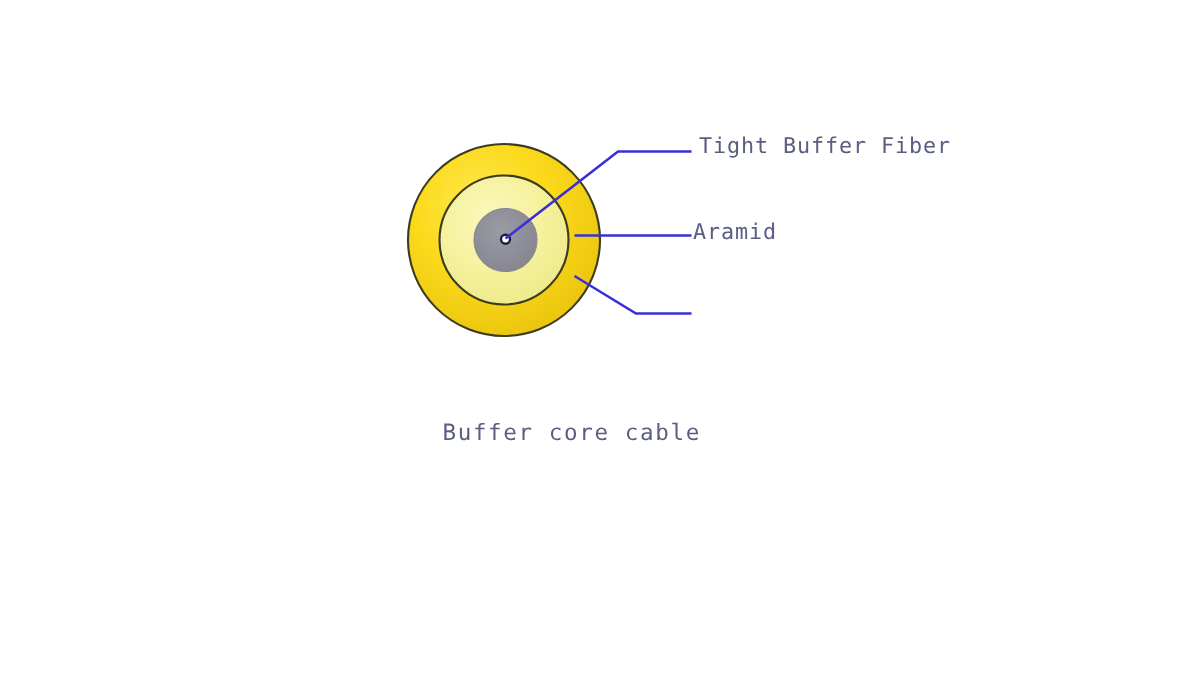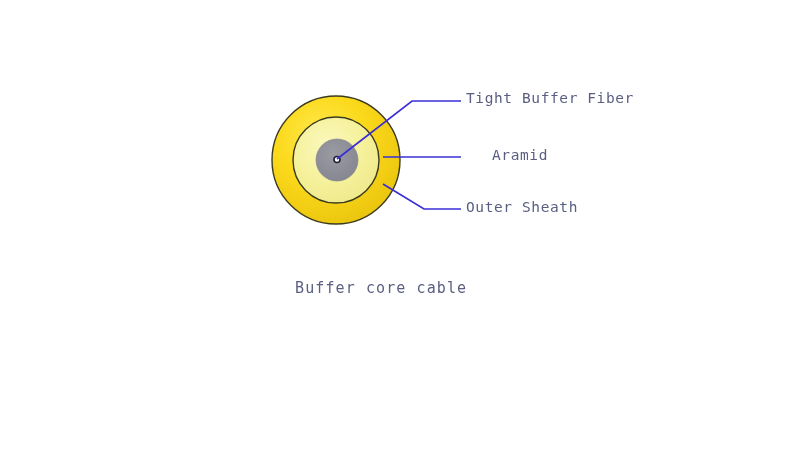--- a/index.html
+++ b/index.html
@@ -29,21 +29,21 @@
   .label-text {
     position: absolute;
     font-family: "DejaVu Sans Mono", monospace;
     font-size: 14.5px;
     letter-spacing: 0.6px;
     color: #5a5f82;
     white-space: nowrap;
     line-height: 1;
   }
   #label-tight-buffer-fiber { left: 466px; top: 91px; }
-  #label-aramid            { left: 492px; top: 148px; }
+  #label-aramid            { left: 462px; top: 148px; }
   #label-outer-sheath      { left: 466px; top: 200px; }
   #caption {
     position: absolute;
     left: 295px;
     top: 281px;
     font-family: "DejaVu Sans Mono", monospace;
     font-size: 15px;
     letter-spacing: 1.1px;
     color: #5a5f82;
     white-space: nowrap;
@@ -86,17 +86,16 @@
 
     <polyline points="383,157 461,157" fill="none" stroke="#3a2fd6" stroke-width="1.7"></polyline>
 
     <polyline points="383,184 424,209 461,209" fill="none" stroke="#3a2fd6" stroke-width="1.7"></polyline>
   </svg>
 
   <div class="label-text" id="label-tight-buffer-fiber">Tight Buffer Fiber</div>
 
   <div class="label-text" id="label-aramid">Aramid</div>
 
-  <div class="label-text" id="label-outer-sheath">Outer Sheath</div>
 
   <div id="caption">Buffer core cable</div>
 
 </div>
 
 </body></html>

